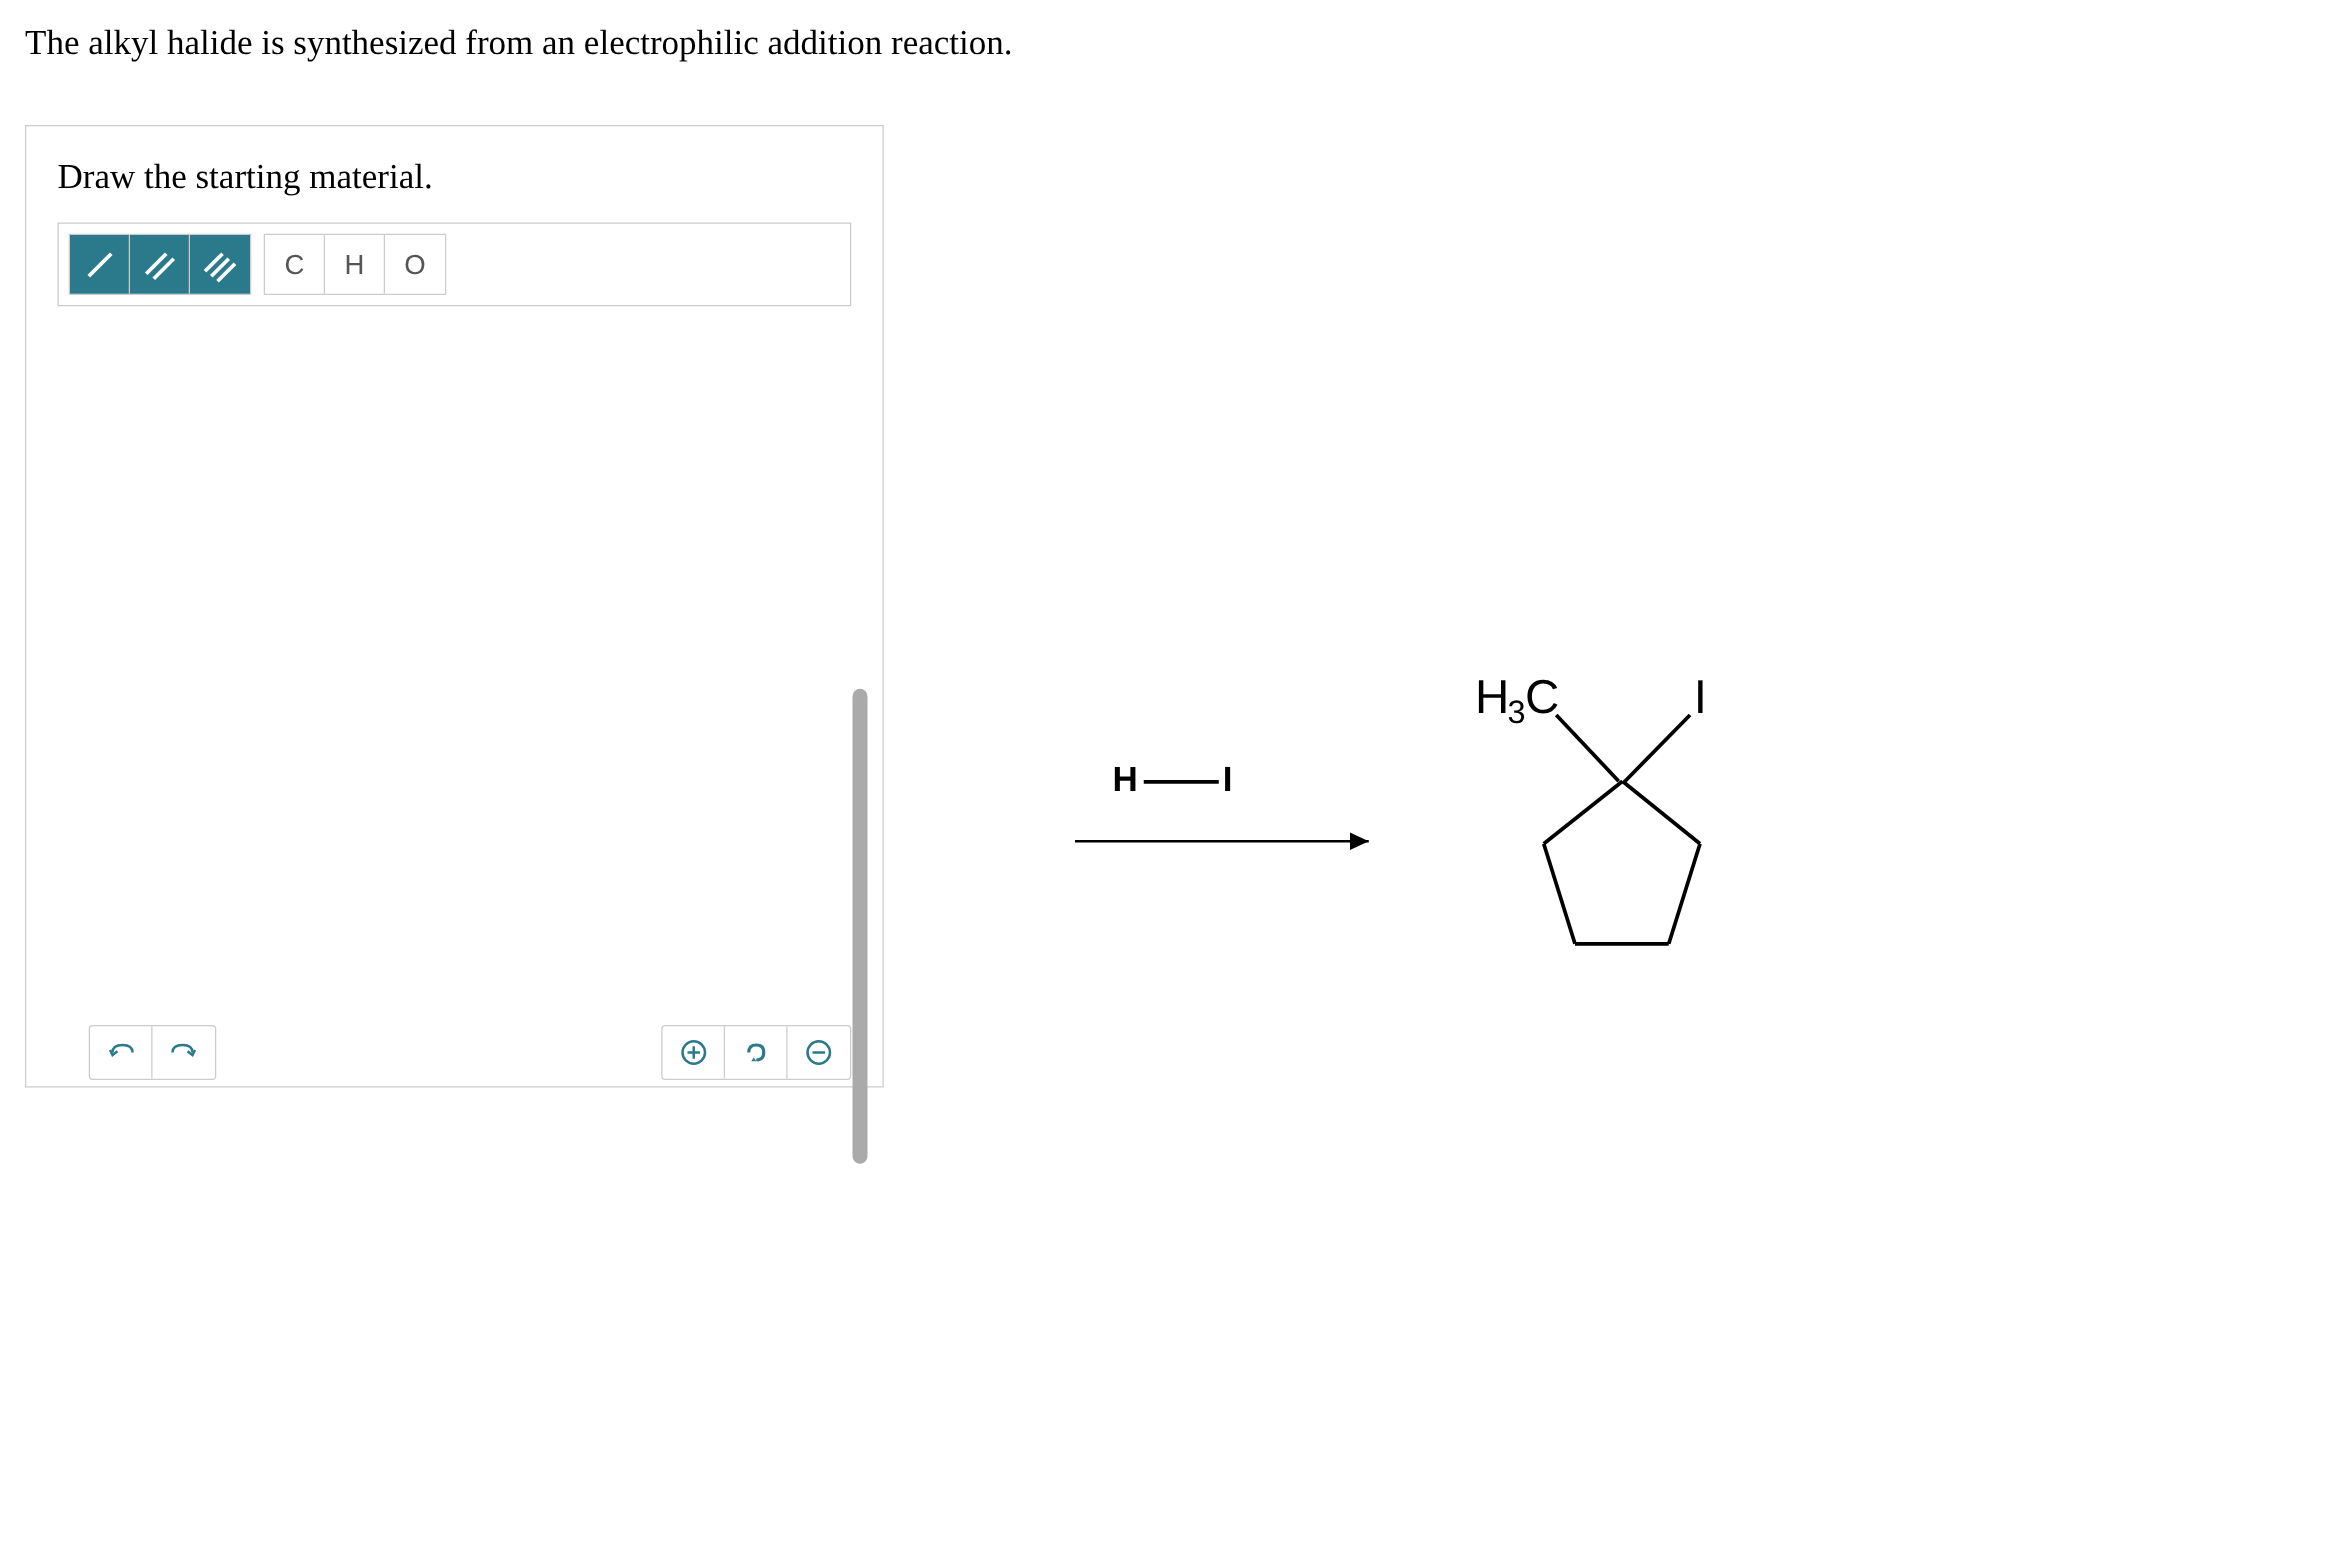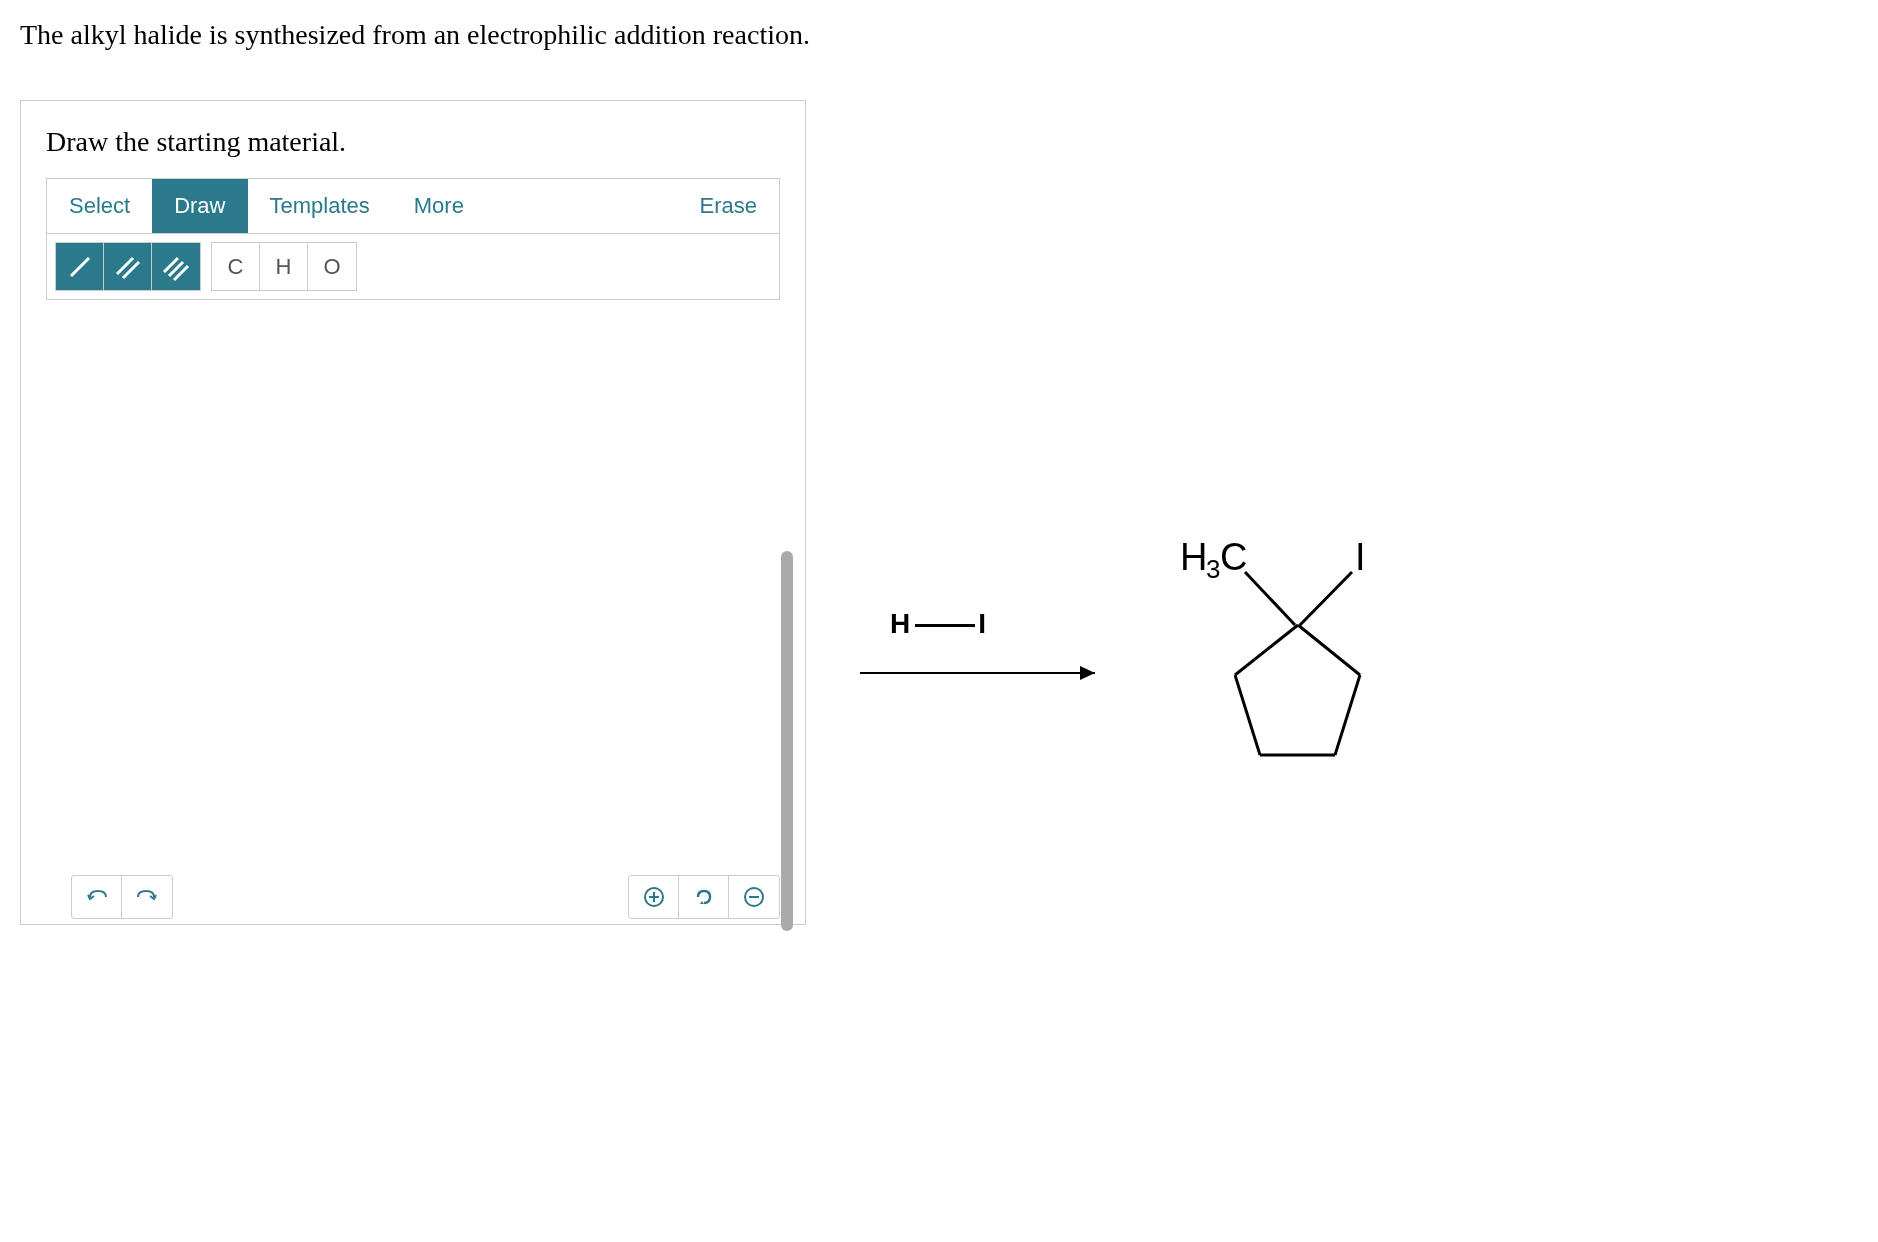--- a/index.html
+++ b/index.html
@@ -20,21 +20,21 @@
     .question-text p { margin-bottom: 8px; }
     
     .main-area {
       display: flex;
       gap: 20px;
       align-items: flex-start;
     }
     
     .drawing-panel {
       border: 1px solid #ccc;
-      width: 786px;
+      width: 687px;
       position: relative;
       background: #fff;
       padding: 0;
     }
     
     .drawing-header {
       font-size: 28px;
       padding: 25px 25px 20px 25px;
       font-family: Georgia, serif;
     }
@@ -202,27 +202,20 @@
 
 <div class="question-text">
   <p>The alkyl halide is synthesized from an electrophilic addition reaction.</p>
 </div>
 
 <div class="main-area">
   <div class="drawing-panel">
     <div class="drawing-header">Draw the starting material.</div>
 
     <div class="toolbar-container">
-      <div class="toolbar-row1">
-        <div class="toolbar-tab">Select</div>
-        <div class="toolbar-tab active">Draw</div>
-        <div class="toolbar-tab">Templates</div>
-        <div class="toolbar-tab">More</div>
-        <div class="toolbar-erase">Erase</div>
-      </div>
 
       <div class="toolbar-row2">
         <div class="bond-group">
           <div class="bond-btn active">
             <svg width="30" height="30">
                 <line x1="6" y1="24" x2="24" y2="6" stroke="#fff" stroke-width="3"></line>
               </svg>
           </div>
           <div class="bond-btn active">
             <svg width="30" height="30">

